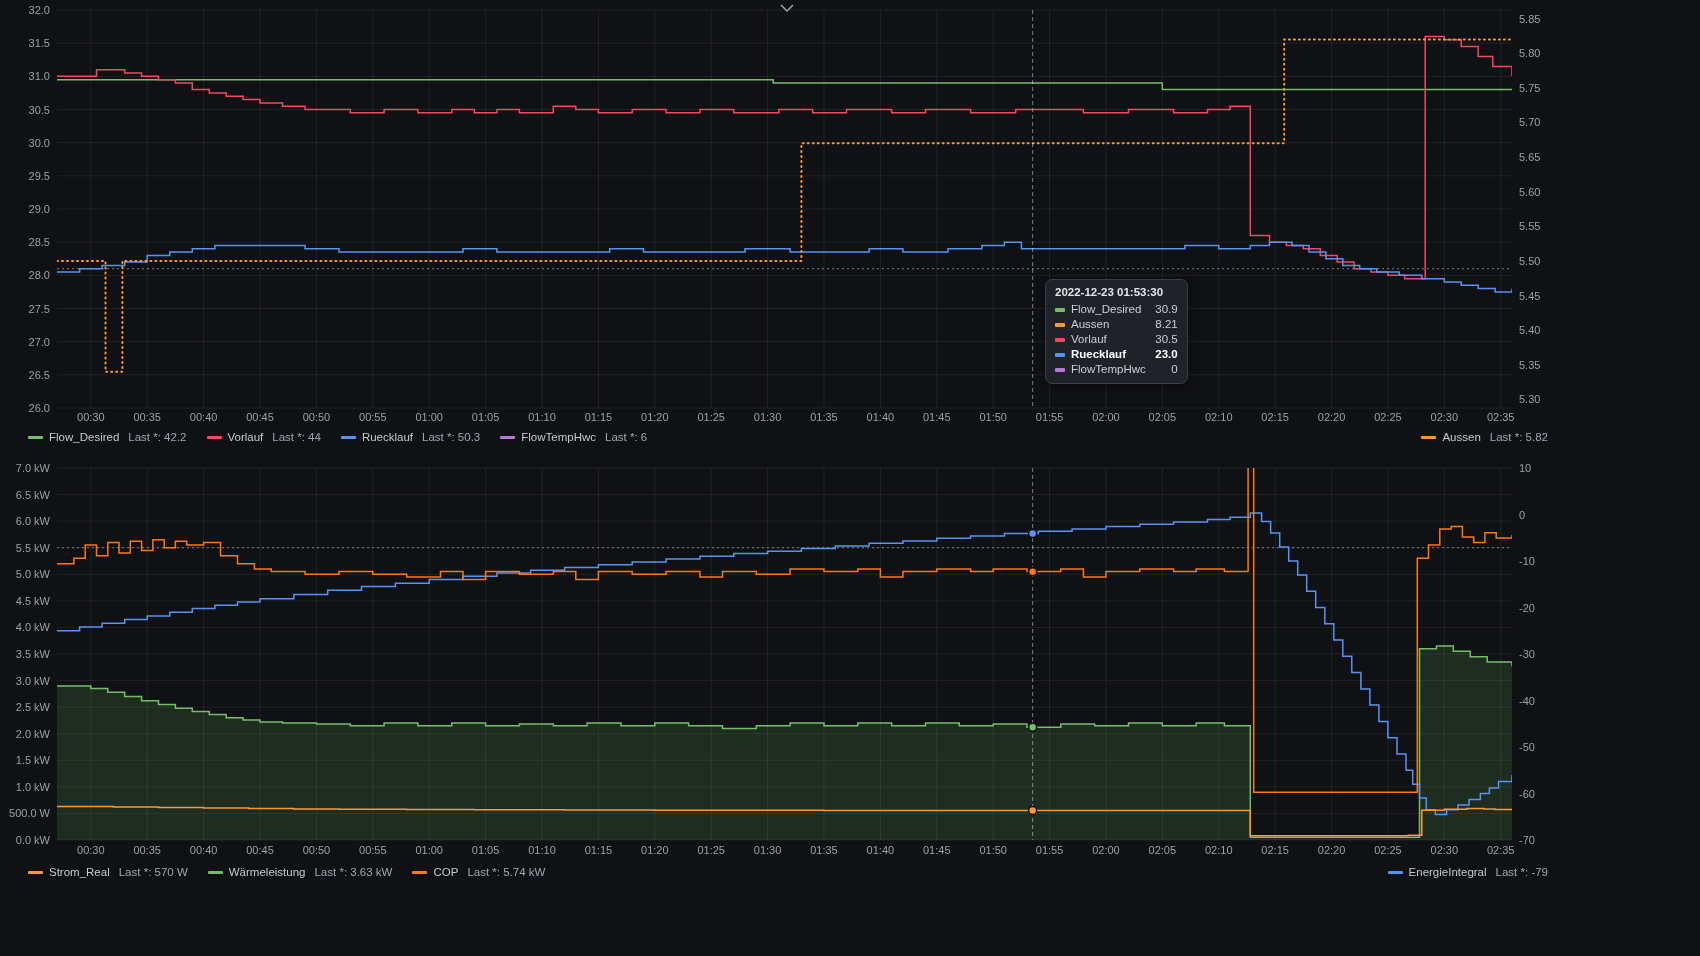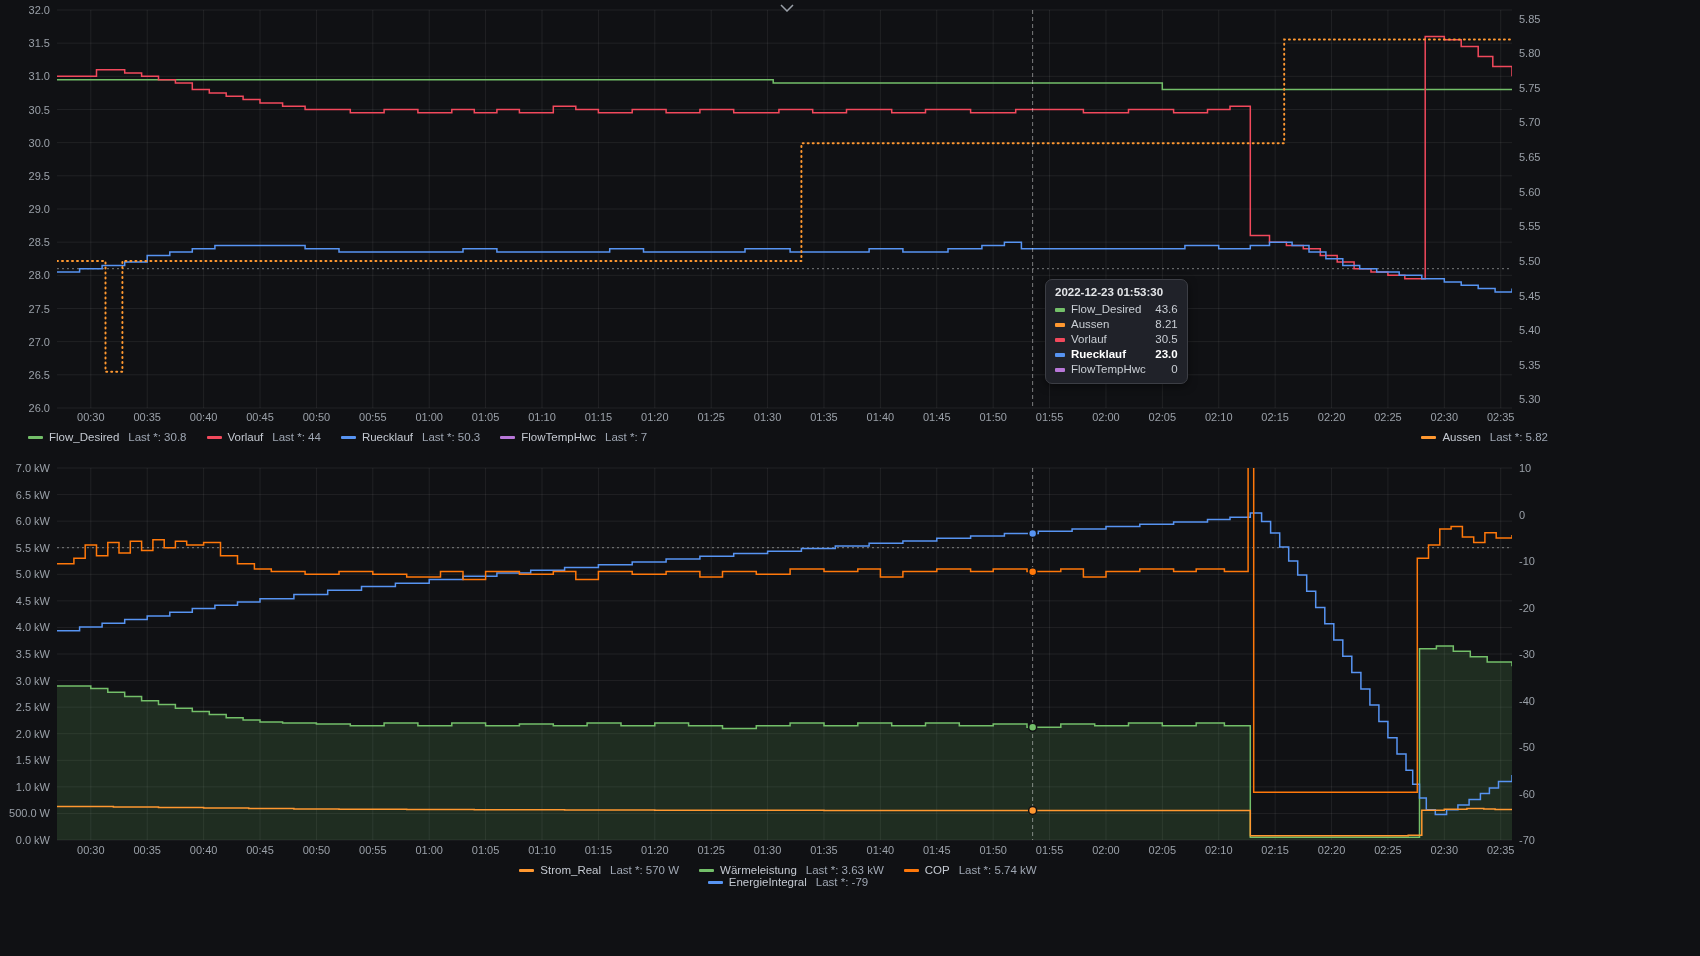--- a/index.html
+++ b/index.html
@@ -19,21 +19,21 @@
   .tick.c{text-anchor:middle;}
   .threshold{stroke:rgba(228,229,231,0.5);stroke-width:1;stroke-dasharray:2 3;}
   .crosshair{stroke:rgba(255,255,255,0.45);stroke-width:1;stroke-dasharray:4 3;}
   .legend{
     position:absolute;left:0;right:0;height:16px;
     display:flex;justify-content:space-between;align-items:center;
     padding:0 152px 0 28px;box-sizing:border-box;
     font-size:11.5px;color:#9fa7b3;
   }
   #legend-0{top:429px;}
-  #legend-1{top:864px;flex-direction:column;}
+  #legend-1{top:864px;}
   .lgroup{display:inline-flex;align-items:center;}
   .legend-item{display:inline-flex;align-items:center;margin-right:20px;cursor:pointer;white-space:nowrap;}
   .lgroup.right .legend-item{margin-right:0;}
   .swatch{width:15px;height:3px;border-radius:1px;margin-right:6px;flex:none;}
   .lname{color:#c4c9d1;margin-right:9px;}
   .lvalue{color:#9fa7b3;}
   .tooltip{
     position:absolute;left:1045px;top:279px;min-width:120px;
     background:#202229;border:1px solid #3c3e45;border-radius:7px;
     padding:6px 9px;font-size:11.5px;color:#c9ced4;
@@ -161,36 +161,36 @@
       <path d="M57.0,2132.7H1512.0V2132.7" fill="none" stroke="#B877D9" stroke-width="1.5" clip-path="url(#clip0)"></path>
       <path d="M57.0,260.9H105.5V371.7H122.4V260.9H801.4V143.2H1284.2V39.4H1512.0V39.4" fill="none" stroke="#FF9830" stroke-width="2" clip-path="url(#clip0)" stroke-dasharray="1 4" stroke-linecap="round"></path>
       <line x1="1032.639534883721" x2="1032.639534883721" y1="10" y2="408" class="crosshair"></line>
     </svg>
 
   <div class="legend" id="legend-0">
       <span class="lgroup">
         <span class="legend-item">
           <span class="swatch" style="background: rgb(115, 191, 105);"></span>
           <span class="lname">Flow_Desired</span>
-          <span class="lvalue">Last *: 30.8</span>
+          <span class="lvalue">Last *: 42.2</span>
         </span>
         <span class="legend-item">
           <span class="swatch" style="background: rgb(242, 73, 92);"></span>
           <span class="lname">Vorlauf</span>
           <span class="lvalue">Last *: 44</span>
         </span>
         <span class="legend-item">
           <span class="swatch" style="background: rgb(87, 148, 242);"></span>
           <span class="lname">Ruecklauf</span>
           <span class="lvalue">Last *: 50.3</span>
         </span>
         <span class="legend-item">
           <span class="swatch" style="background: rgb(184, 119, 217);"></span>
           <span class="lname">FlowTempHwc</span>
-          <span class="lvalue">Last *: 7</span>
+          <span class="lvalue">Last *: 6</span>
         </span>
       </span>
       <span class="lgroup right">
         <span class="legend-item">
           <span class="swatch" style="background: rgb(255, 152, 48);"></span>
           <span class="lname">Aussen</span>
           <span class="lvalue">Last *: 5.82</span>
         </span>
       </span>
     </div>
@@ -331,21 +331,21 @@
         </span>
       </span>
     </div>
 
   <div class="tooltip">
     <div class="tooltip-header">2022-12-23 01:53:30</div>
     <div id="tooltip-rows">
         <div class="trow">
           <span class="tswatch" style="background: rgb(115, 191, 105);"></span>
           <span class="tname">Flow_Desired</span>
-          <span class="tvalue">43.6</span>
+          <span class="tvalue">30.9</span>
         </div>
         <div class="trow">
           <span class="tswatch" style="background: rgb(255, 152, 48);"></span>
           <span class="tname">Aussen</span>
           <span class="tvalue">8.21</span>
         </div>
         <div class="trow">
           <span class="tswatch" style="background: rgb(242, 73, 92);"></span>
           <span class="tname">Vorlauf</span>
           <span class="tvalue">30.5</span>

